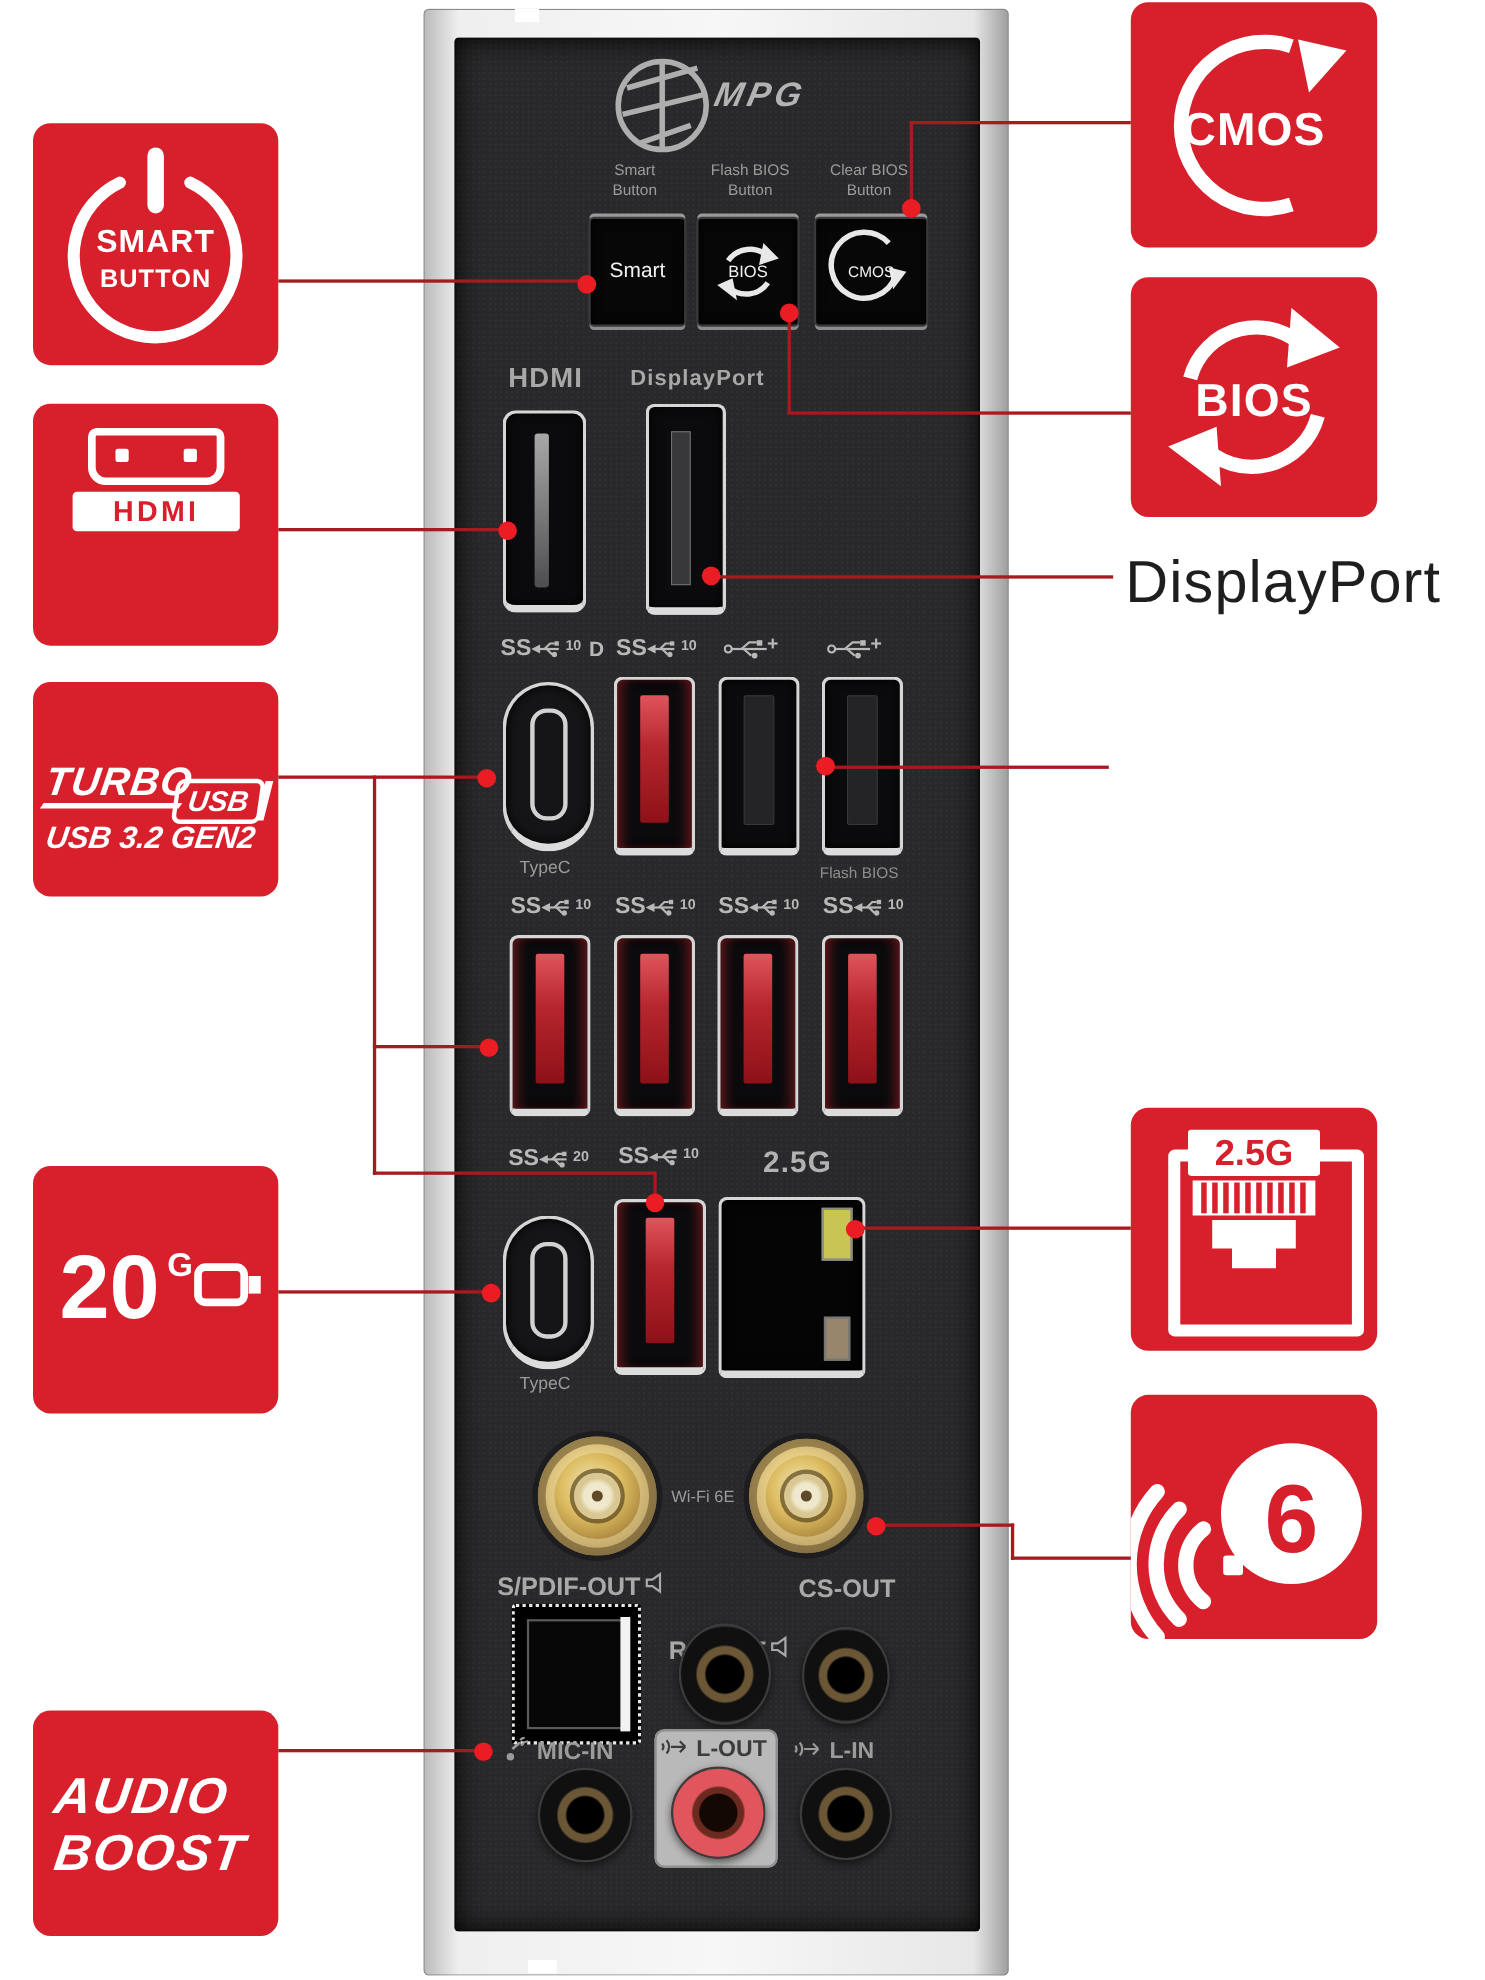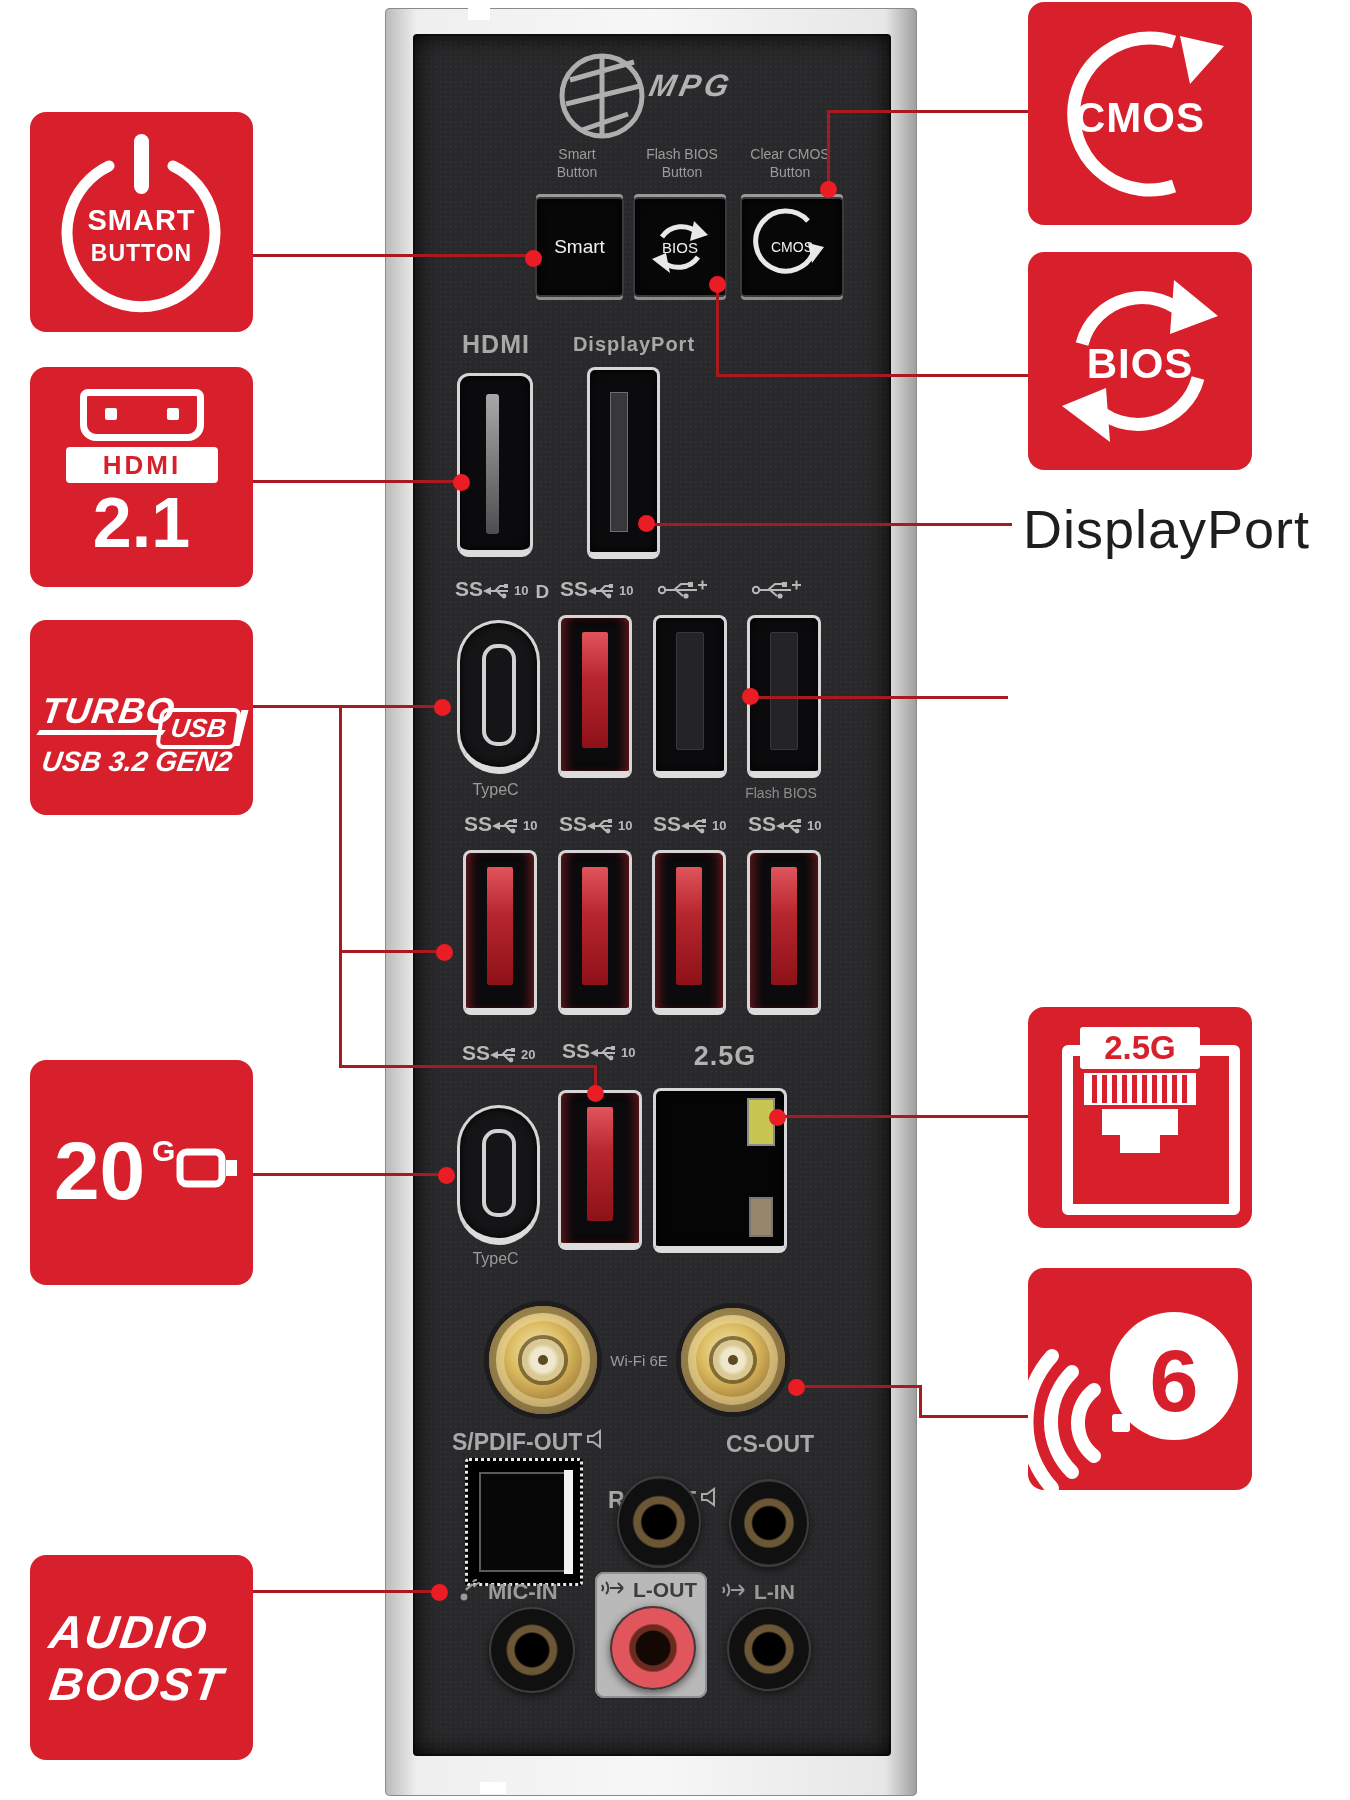--- a/index.html
+++ b/index.html
@@ -61,21 +61,21 @@
   .jack{border-radius:50%;
         background:radial-gradient(circle,#000 0 27%,#6b5636 30% 40%,#101010 43% 68%,#2d2d2f 70% 100%);
         box-shadow:0 3px 8px rgba(0,0,0,.55), inset 0 0 0 2px #3c3c3e;}
   .jack.red{background:radial-gradient(circle,#140805 0 28%,#6b2a1e 30% 38%,#e0565c 41% 80%,#a82830 82% 100%);}
   .lout-plate{background:#b9b9b9;border-radius:9px;box-shadow:inset 0 0 0 2px #8f8f8f;}
   .spdif{background:#000;border:3px dotted #e8e8e8;border-radius:4px;}
   .spdif-inner{position:absolute;inset:11px;background:#070707;border:2px solid #5a5a5c;}
   .spdif-bar{position:absolute;right:7px;top:9px;bottom:9px;width:9px;background:#f2f2f2;}
 
   
-  .ssrow{display:flex;align-items:flex-end;color:#b8b8b8;font-weight:bold;font-size:21px;line-height:1;}
+  .ssrow{display:flex;align-items:center;color:#b8b8b8;font-weight:bold;font-size:21px;line-height:1;}
   .ssrow sup{font-size:13px;font-weight:bold;margin-left:1px;transform:translateY(-2px);}
   .ssrow .dchip{font-size:19px;margin-left:7px;transform:translateY(2px);}
   .ssrow svg{margin-top:3px;}
   .lan-print{font-size:27px;font-weight:bold;color:#b2b2b2;letter-spacing:1px;}
 
   
   .badge{background:#d7202b;border-radius:16px;color:#fff;overflow:hidden;}
   .badge .ctr{position:absolute;left:0;width:100%;text-align:center;font-weight:bold;}
   .turbo-el{position:absolute;font-style:italic;font-weight:bold;transform:skewX(-8deg);white-space:nowrap;}
   .chipbox{border:4px solid #fff;border-radius:8px;padding:1px 9px;}
@@ -107,21 +107,21 @@
 
   <div class="abs btn-label" style="left:519px;">
     <div>Smart</div>
       <div>Button</div>
   </div>
   <div class="abs btn-label" style="left:624px;">
     <div>Flash BIOS</div>
       <div>Button</div>
   </div>
   <div class="abs btn-label" style="left:732px;">
-    <div>Clear CMOS</div>
+    <div>Clear BIOS</div>
       <div>Button</div>
   </div>
 
   <div class="abs pbtn" style="left:535px;width:85px;">
     <span class="pbtn-label">Smart</span>
   </div>
   <div class="abs pbtn" style="left:633px;width:90px;">
     <svg width="72" height="72" viewBox="0 0 72 72">
       <path d="M18 26 A24 24 0 0 1 54 22" fill="none" stroke="#e8e8e8" stroke-width="5"></path>
       <polygon points="50,10 64,24 46,30" fill="#e8e8e8"></polygon>
@@ -408,21 +408,20 @@
     <div class="ctr" style="top:92px;font-size:29px;letter-spacing:1px;">SMART</div>
     <div class="ctr" style="top:128px;font-size:23px;letter-spacing:1px;">BUTTON</div>
   </div>
 
   <div class="abs badge" style="left:30px;top:367px;width:223px;height:220px;">
     <div class="abs" style="left:50px;top:22px;width:110px;height:38px;border:7px solid #fff;border-radius:8px 8px 16px 16px;">
       <div class="abs" style="left:18px;top:12px;width:12px;height:12px;background:#fff;border-radius:2px;"></div>
       <div class="abs" style="right:18px;top:12px;width:12px;height:12px;background:#fff;border-radius:2px;"></div>
     </div>
     <div class="abs" style="left:36px;top:80px;width:152px;height:36px;background:#fff;border-radius:4px;text-align:center;line-height:36px;font-weight:bold;font-size:26px;letter-spacing:3px;color:#d7202b;">HDMI</div>
-    <div class="ctr" style="top:116px;font-size:70px;">2.1</div>
   </div>
 
   <div class="abs badge" style="left:30px;top:620px;width:223px;height:195px;">
     <div class="turbo-el" style="left:12px;top:70px;font-size:36px;letter-spacing:1px;">TURBO</div>
     <div class="abs" style="left:8px;top:110px;width:126px;height:5px;background:#fff;transform:skewX(-35deg);"></div>
     <div class="turbo-el chipbox" style="left:128px;top:88px;font-size:26px;">USB</div>
     <div class="abs" style="left:207px;top:90px;width:7px;height:36px;background:#fff;transform:skewX(-14deg);"></div>
     <div class="turbo-el" style="left:12px;top:126px;font-size:28px;">USB 3.2 GEN2</div>
   </div>
 

